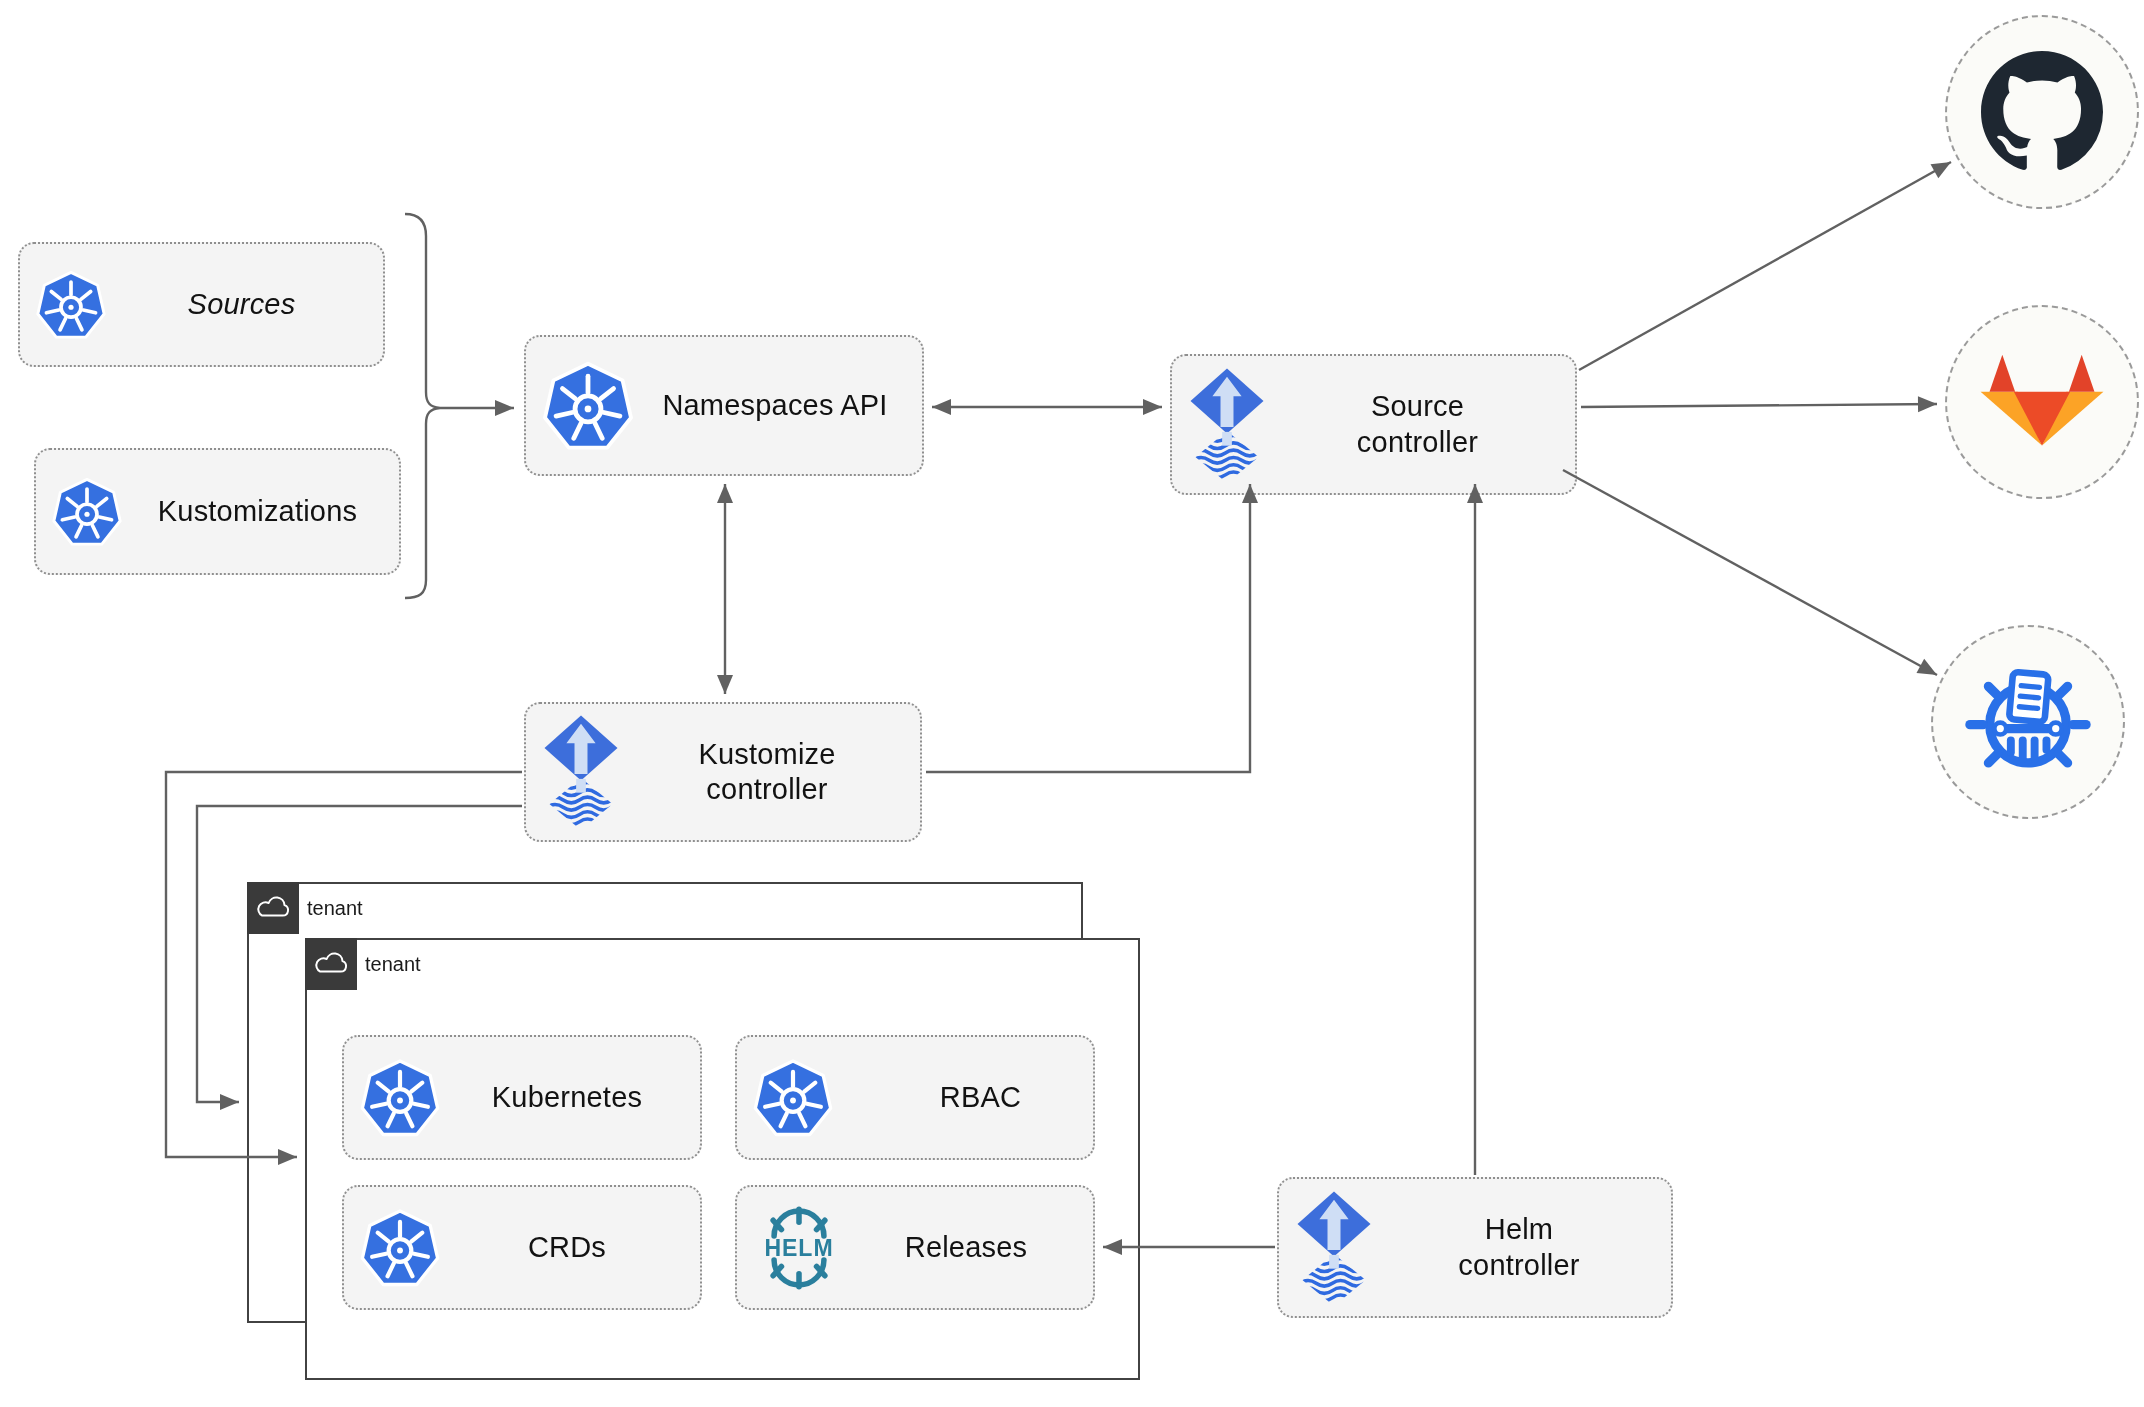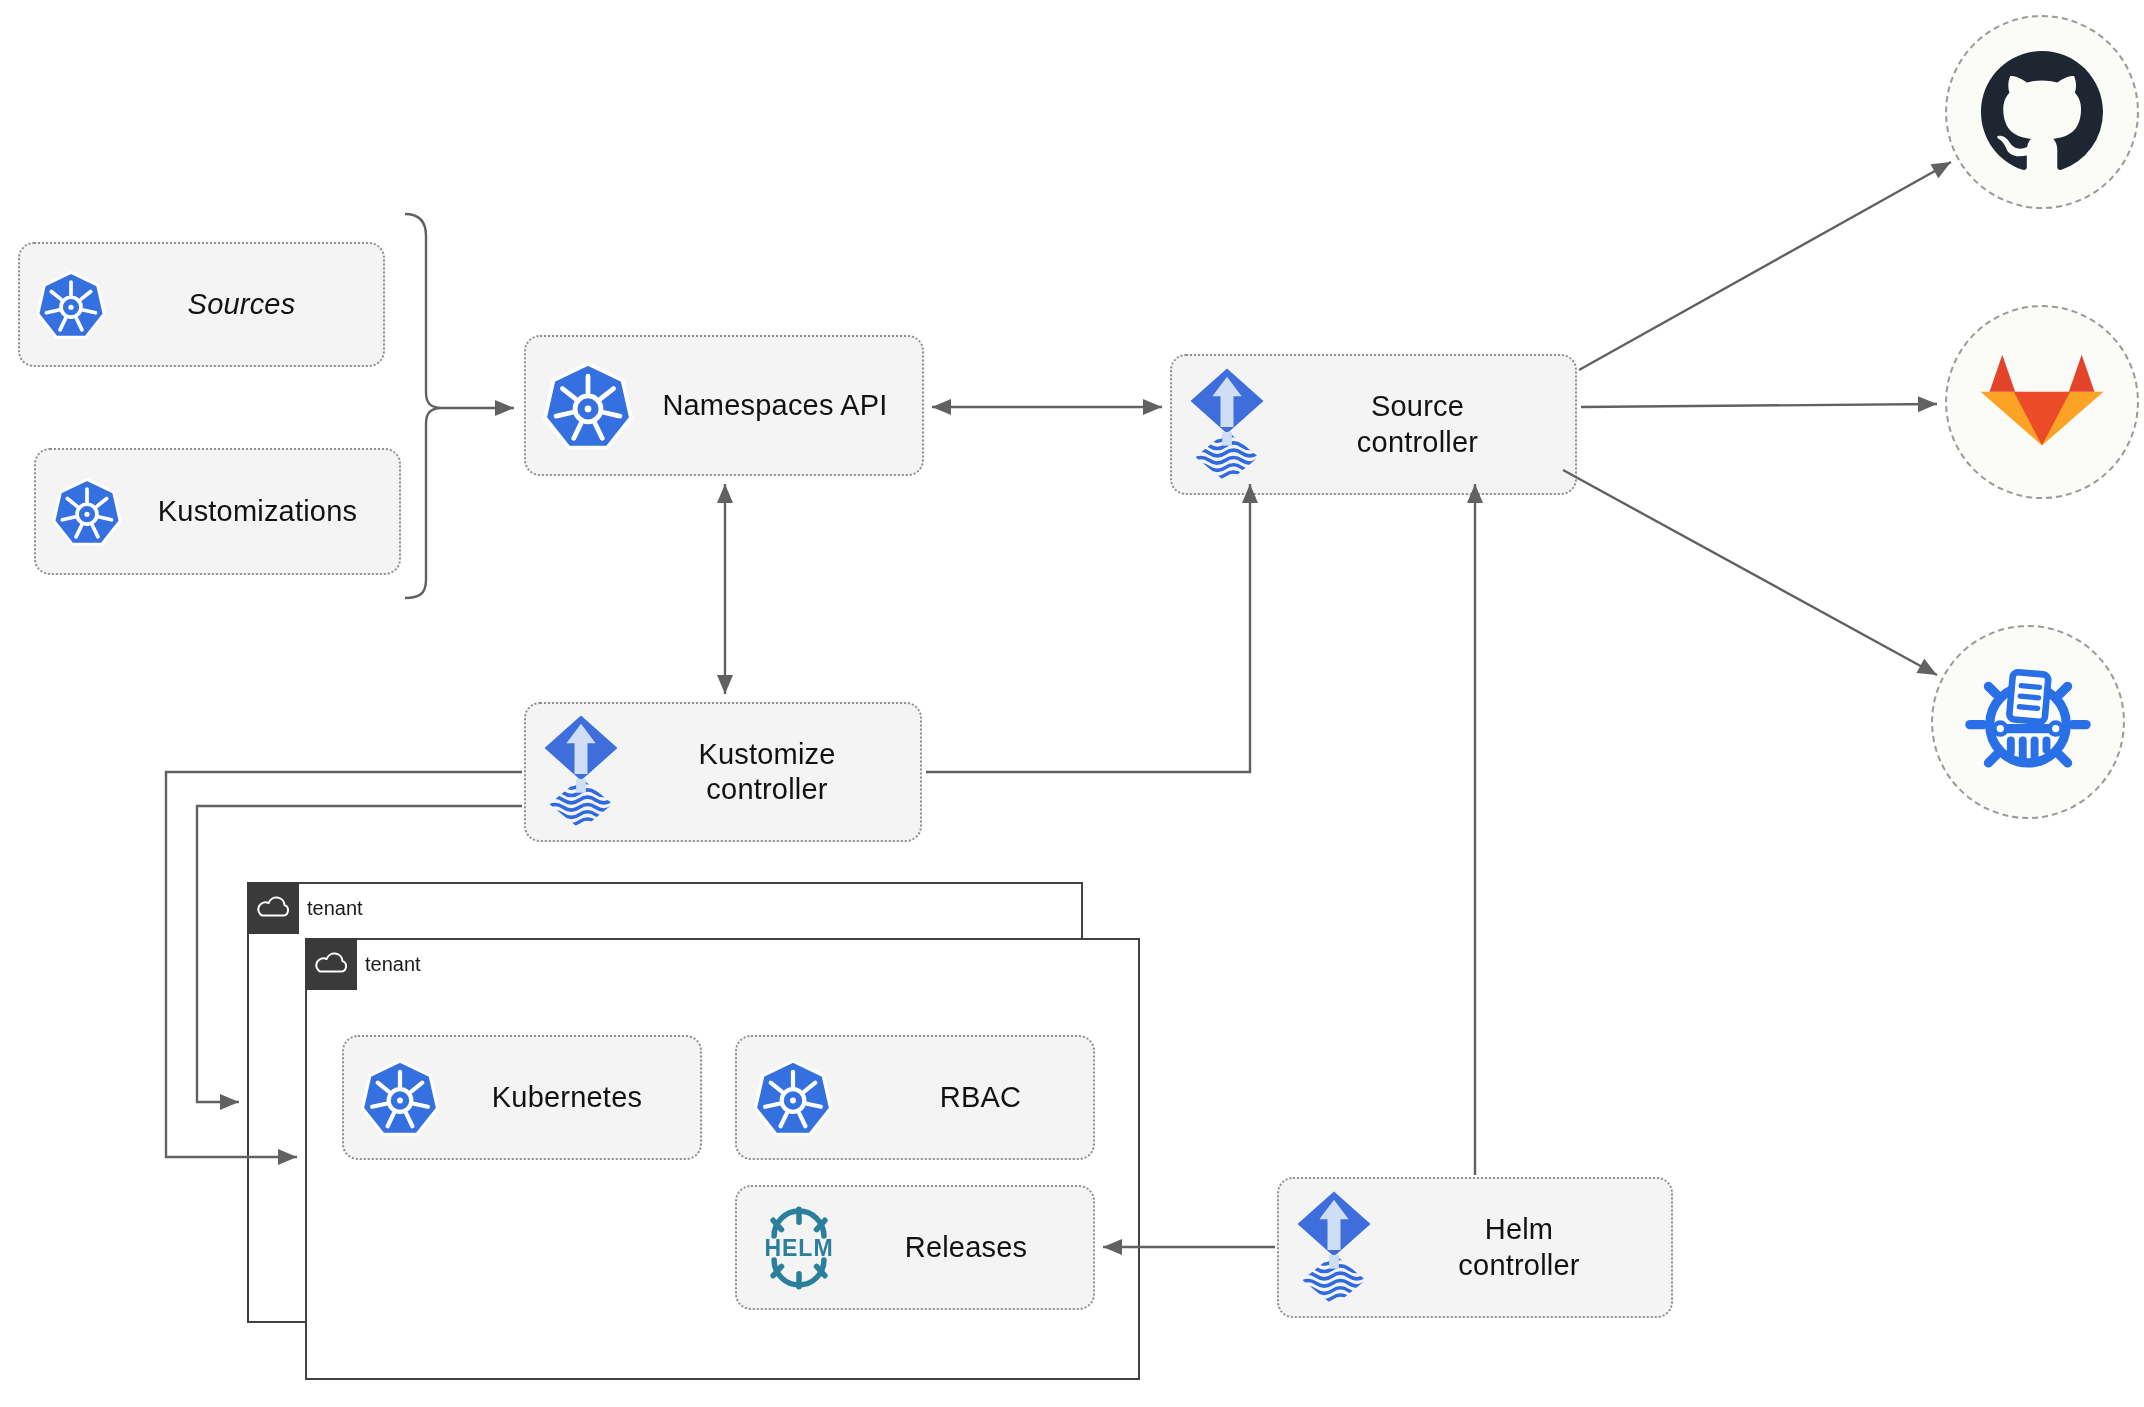--- a/index.html
+++ b/index.html
@@ -199,20 +199,28 @@
 
   <div class="node" style="left:735px;top:1035px;width:360px;height:125px;z-index:3;gap:47px;">
     <span class="nicon">
       <svg width="84" height="84" viewBox="0 0 100 100">
           <use href="#k8s-icon"></use>
         </svg>
       </span>
     <span class="label">RBAC</span>
   </div>
 
+  <div class="node" style="left:342px;top:1185px;width:360px;height:125px;z-index:3;">
+    <span class="nicon">
+      <svg width="84" height="84" viewBox="0 0 100 100">
+          <use href="#k8s-icon"></use>
+        </svg>
+      </span>
+    <span class="label">CRDs</span>
+  </div>
 
   <div class="node" style="left:735px;top:1185px;width:360px;height:125px;z-index:3;">
     <span class="nicon">
       <svg width="96" height="96" viewBox="0 0 104 104">
         <use href="#helm-icon"></use>
         <text x="52" y="61" text-anchor="middle" font-size="25" font-weight="bold" letter-spacing="1" fill="#2a7f9d" font-family="Liberation Sans, sans-serif">HELM</text>
       </svg>
       </span>
     <span class="label">Releases</span>
   </div>

